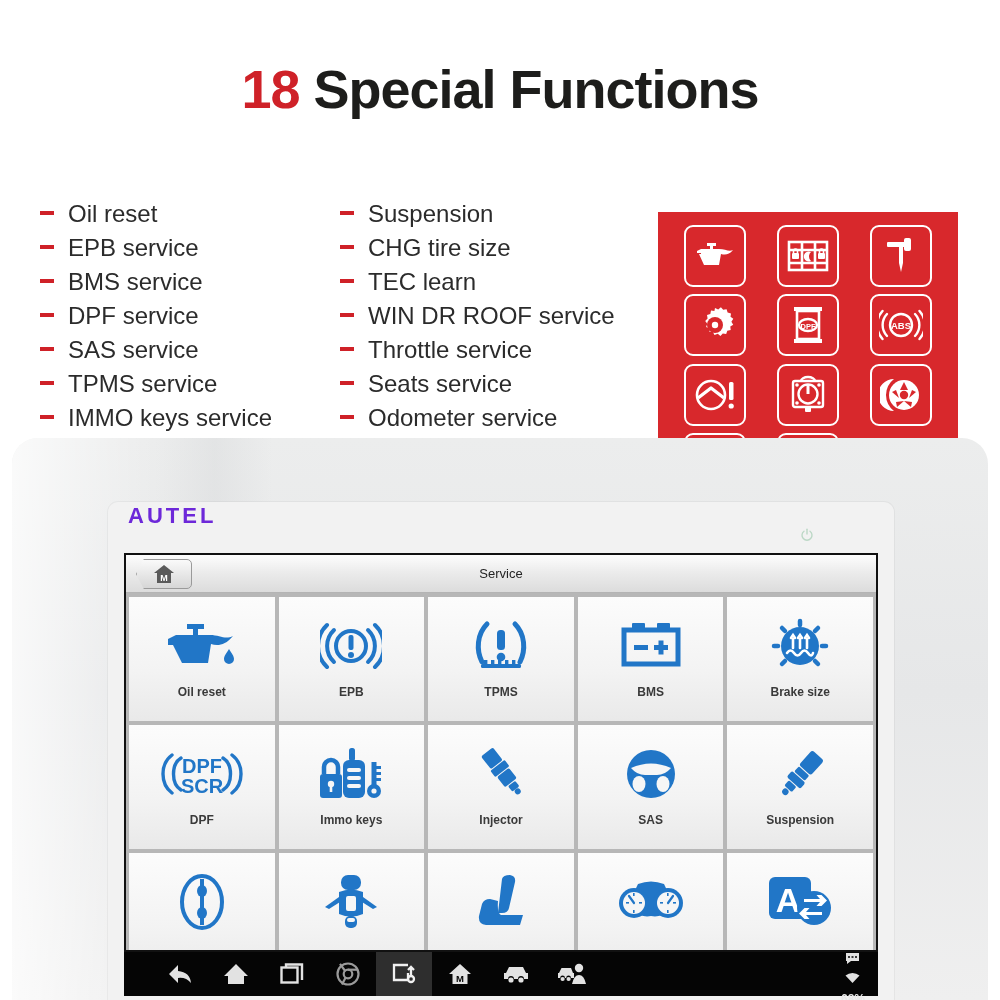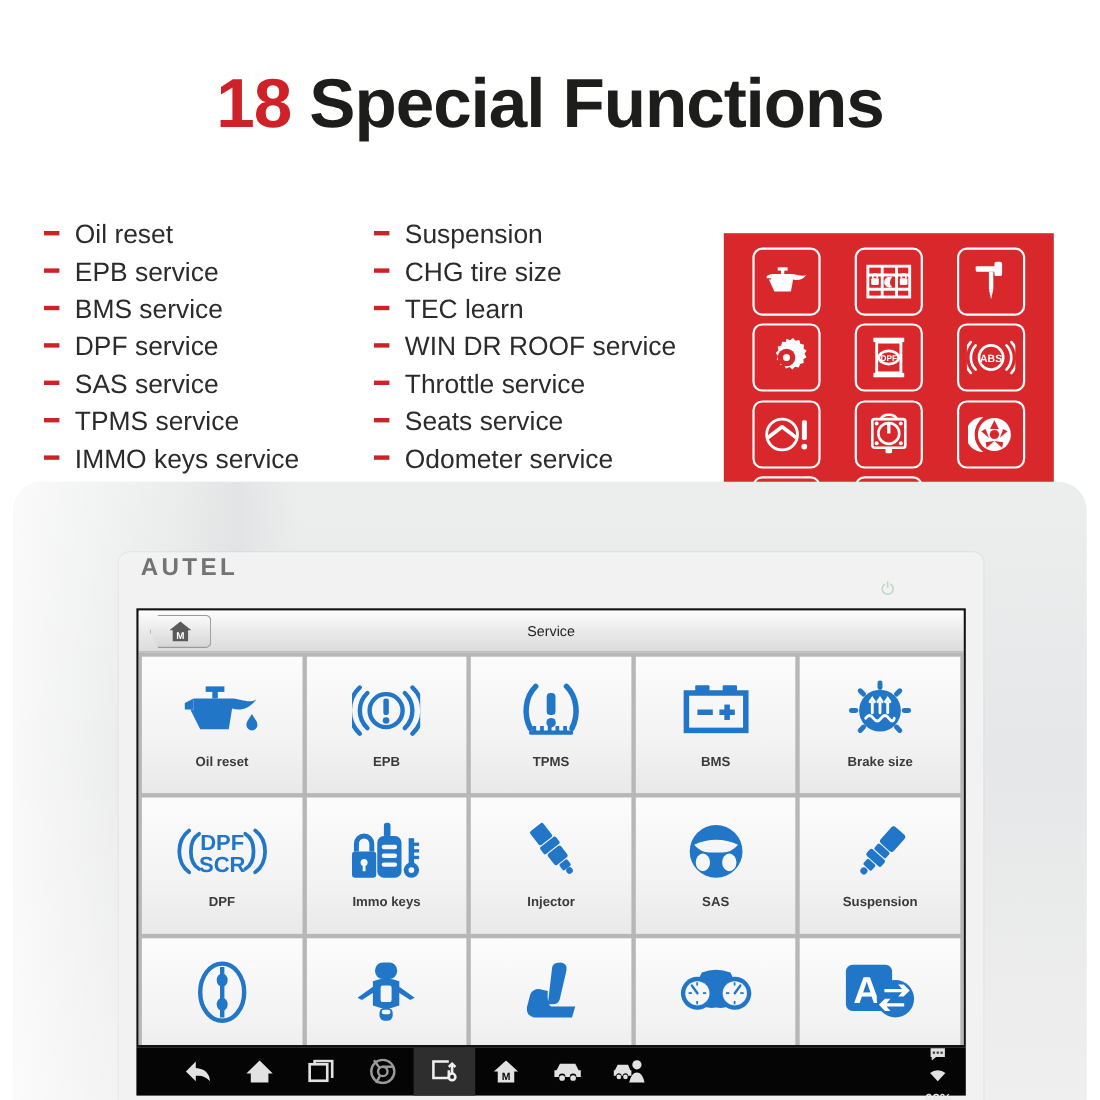--- a/index.html
+++ b/index.html
@@ -8,21 +8,21 @@
     background: #ffffff;
     font-family: "Liberation Sans", sans-serif;
     overflow: hidden;
   }
   #page { position: relative; width: 1000px; height: 1000px; background: #ffffff; }
 
   
   .title {
     position: absolute; left: 0; top: 58px; width: 1000px;
     text-align: center;
-    font-size: 63px; font-weight: bold;
+    font-size: 54px; font-weight: bold;
     font-family: "Liberation Sans Narrow", "Liberation Sans", sans-serif;
     letter-spacing: -1px;
     color: #1a1a1a;
     white-space: nowrap;
   }
   .title .num { color: #cf2128; }
   .title .rest { color: #1d1d1b; }
 
   
   .lists { position: absolute; left: 40px; top: 200px; width: 610px; }
@@ -84,21 +84,21 @@
   .tablet-inner {
     position: absolute; left: 108px; top: 502px;
     width: 786px; height: 498px;
     background: #f2f2f2;
     border-radius: 10px 10px 0 0;
     box-shadow: 0 0 0 1px rgba(0,0,0,0.04);
   }
   .autel-logo {
     position: absolute; left: 128px; top: 503px;
     font-size: 22px; font-weight: bold; letter-spacing: 3px;
-    color: #737373;
+    color: #6d28d9;
     font-family: "Liberation Sans", sans-serif;
   }
   .power-icon { position: absolute; left: 800px; top: 528px; color: #cfe3d6; }
 
   
   .screen {
     position: absolute; left: 124px; top: 553px;
     width: 754px; height: 399px;
     background: #f4f4f4;
     border: 2px solid #111;

